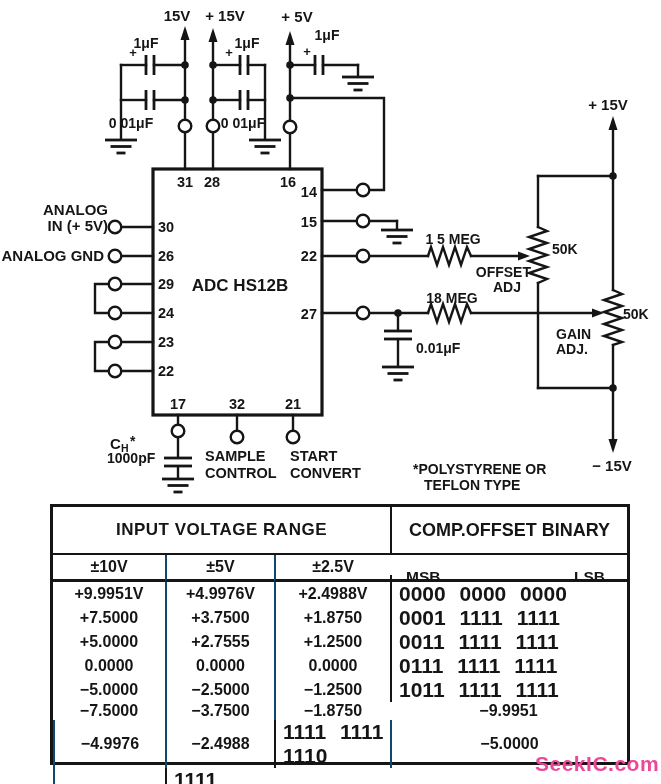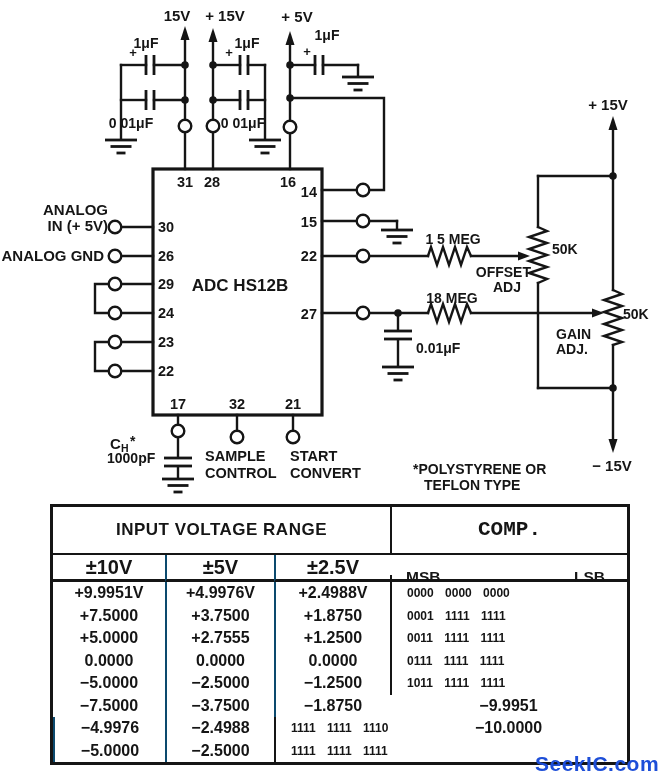--- a/index.html
+++ b/index.html
@@ -8,31 +8,31 @@
   svg text{font-family:"Liberation Sans",sans-serif;font-weight:bold;fill:#151515;}
   .wire{stroke:#151515;stroke-width:2.4;fill:none;stroke-linecap:square;stroke-linejoin:miter;}
   .thick{stroke-width:3.2;}
   .arrow{fill:#151515;stroke:none;}
 
   .dtable{position:absolute;left:50px;top:504px;width:580px;height:261px;box-sizing:border-box;
           border:3px solid #151515;display:grid;grid-template-columns:112px 109px 116px 1fr;
           grid-template-rows:48px 27px repeat(8,1fr);font-weight:bold;}
   .dtable div{display:flex;align-items:center;justify-content:center;box-sizing:border-box;}
   .h-left{grid-column:1 / 4;font-size:17px;letter-spacing:.5px;border-bottom:2px solid #151515;}
-  .h-right{grid-column:4 / 5;flex-direction:row;font-size:21px;line-height:1.15;
-           border-left:2px solid #151515;border-bottom:2px solid #151515;font-family:Liberation Mono, monospace;}
-  .sub{font-size:20px;border-bottom:3px solid #151515;}
+  .h-right{grid-column:4 / 5;flex-direction:row;font-size:18px;line-height:1.15;
+           border-left:2px solid #151515;border-bottom:2px solid #151515;}
+  .sub{font-size:16px;border-bottom:3px solid #151515;}
   .bl{border-left:2px solid #0c4a6e;}
   .sub-bin{justify-content:space-between !important;padding:0 22px 0 14px;font-size:15.5px;
            border-left:2px solid #151515;border-bottom:3px solid #151515;margin-top:20px;}
   .cv{font-size:16px;}
-  .cb{justify-content:flex-start !important;padding-left:15px;font-size:12px;word-spacing:8px;
+  .cb{justify-content:flex-start !important;padding-left:7px;font-size:21px;word-spacing:8px;
       border-left:2px solid #151515;}
   .watermark{position:absolute;left:535px;top:752px;font-size:21px;font-weight:bold;
-             color:#1d4ed8;letter-spacing:.5px;}
+             color:#ec4899;letter-spacing:.5px;}
 </style>
 </head>
 <body>
 
 <div class="stage">
 
 <svg width="661" height="504" viewBox="0 0 661 504">
   <defs>
     <g id="gnd">
       <line x1="-16" y1="0" x2="16" y2="0" stroke="#151515" stroke-width="2.8"></line>
@@ -235,20 +235,21 @@
     <text x="237" y="409" text-anchor="middle">32</text>
     <text x="293" y="409" text-anchor="middle">21</text>
   </g>
 </svg>
 
 
 <div class="dtable">
   <div class="h-left">INPUT VOLTAGE RANGE</div>
   <div class="h-right">
     <span>COMP.</span>
+    <span>OFFSET BINARY</span>
   </div>
 
   <div class="sub">±10V</div>
   <div class="sub bl">±5V</div>
   <div class="sub bl">±2.5V</div>
   <div class="sub-bin">
     <span>MSB</span>
     <span>LSB</span>
   </div>
 
@@ -279,21 +280,20 @@
 
   <div class="cv">−7.5000</div>
   <div class="cv bl">−3.7500</div>
   <div class="cv bl">−1.8750</div>
 
   <div class="cv">−9.9951</div>
   <div class="cv bl">−4.9976</div>
   <div class="cv bl">−2.4988</div>
   <div class="cb">1111 1111 1110</div>
 
-  <div class="cv">−10.0000</div>
   <div class="cv bl">−5.0000</div>
   <div class="cv bl">−2.5000</div>
   <div class="cb">1111 1111 1111</div>
 </div>
 
 <div class="watermark">SeekIC.com</div>
 
 </div>
 
 </body></html>

